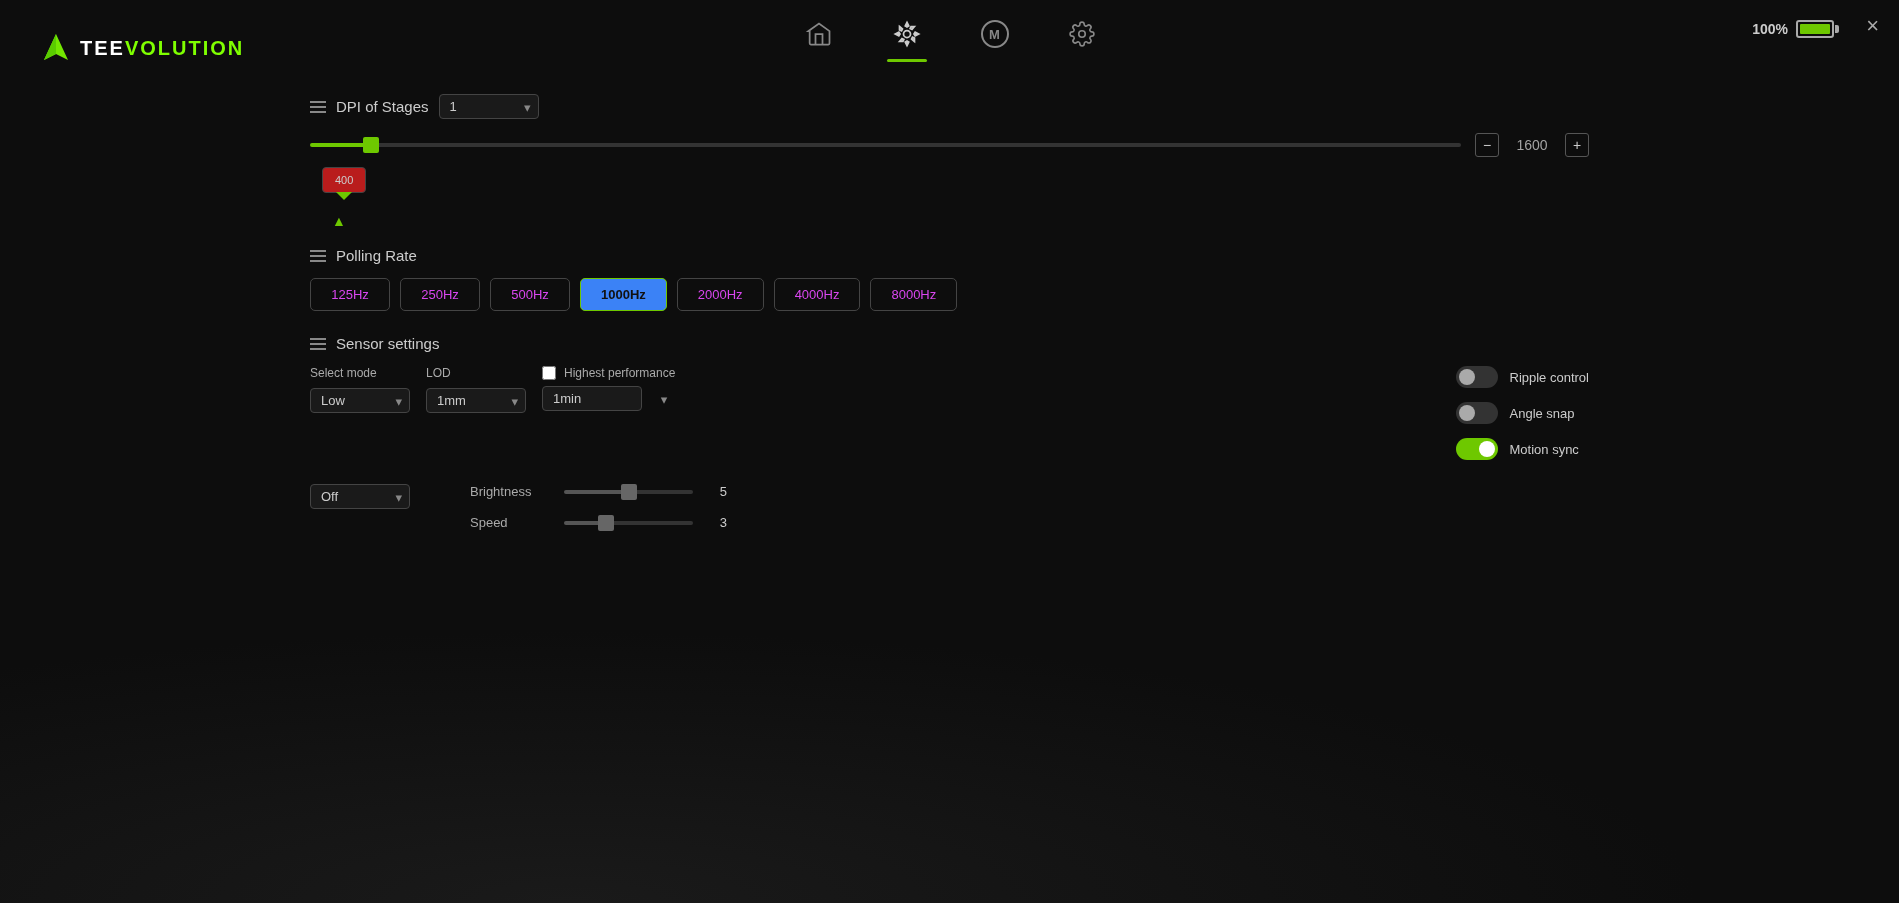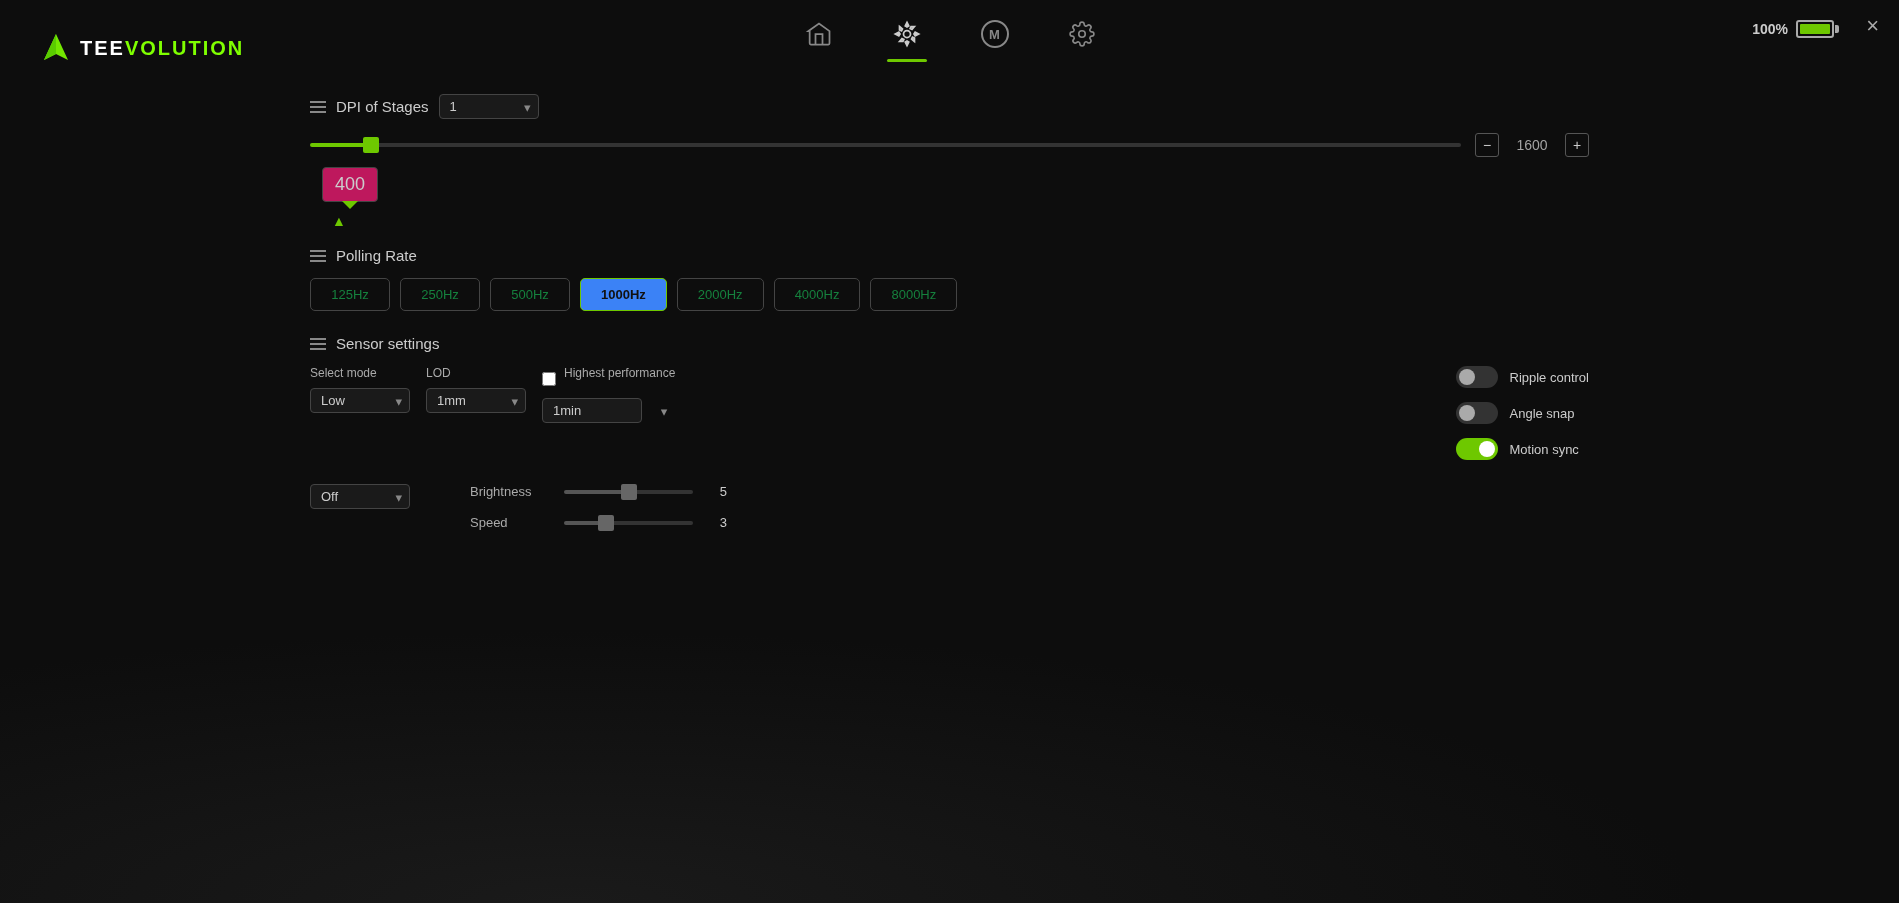--- a/index.html
+++ b/index.html
@@ -289,25 +289,25 @@
     
     .dpi-label-row {
       position: relative;
       margin-bottom: 20px;
       height: 60px;
     }
     .dpi-bubble {
       position: absolute;
       left: 12px;
       top: 0;
-      background: #be185d;
+      background: #b91c1c;
       border: 1px solid #444;
       border-radius: 4px;
       padding: 6px 12px;
-      font-size: 18px;
+      font-size: 11px;
       color: #ccc;
       text-align: center;
     }
     .dpi-bubble::after {
       content: '';
       position: absolute;
       bottom: -8px;
       left: 50%;
       transform: translateX(-50%);
       border-left: 8px solid transparent;
@@ -325,21 +325,21 @@
     
     .polling-section { margin-bottom: 24px; }
     .polling-buttons {
       display: flex;
       gap: 10px;
       flex-wrap: wrap;
     }
     .polling-btn {
       background: none;
       border: 1px solid #444;
-      color: #15803d;
+      color: #d946ef;
       padding: 8px 20px;
       border-radius: 5px;
       cursor: pointer;
       font-size: 13px;
       min-width: 80px;
     }
     .polling-btn.active {
       background: #3b82f6;
       border-color: #6ec800;
       color: #111;
@@ -603,21 +603,21 @@
               <option>1mm</option>
               <option>2mm</option>
               <option>3mm</option>
             </select>
           </div>
         </div>
 
         <div class="highest-perf-col">
           <div class="checkbox-row">
             <input type="checkbox" style="">
-            <span class="sensor-label" style="margin-bottom:12px;">Highest performance</span>
+            <span class="sensor-label" style="margin-bottom:0;">Highest performance</span>
           </div>
           <div class="select-wrapper">
             <select>
               <option>1min</option>
               <option>2min</option>
               <option>5min</option>
               <option>Never</option>
             </select>
           </div>
         </div>

